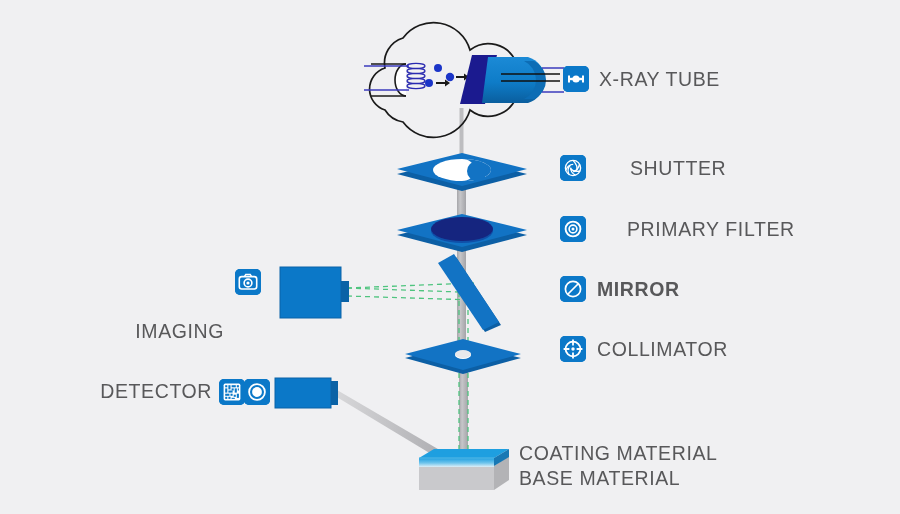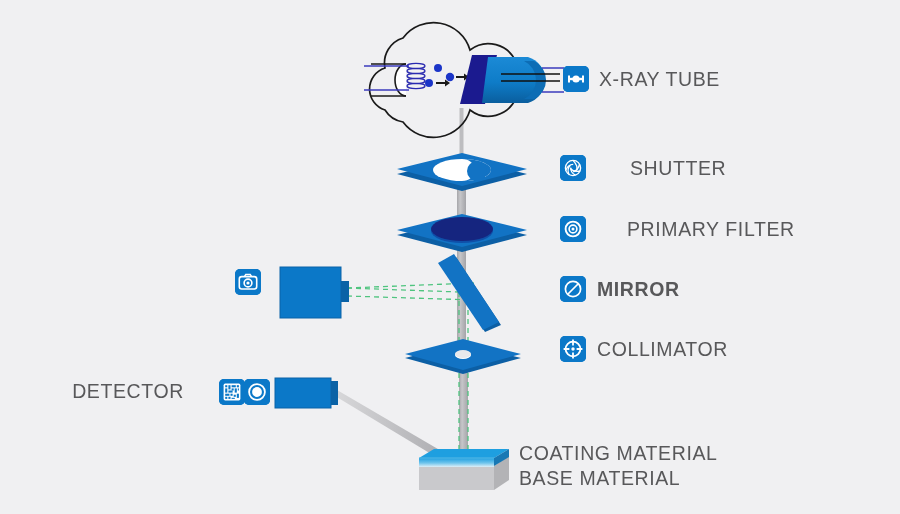--- a/index.html
+++ b/index.html
@@ -253,32 +253,33 @@
     <svg width="26" height="26" viewBox="0 0 26 26">
       <rect x="0" y="0" width="26" height="26" rx="5" fill="#0b78c8"></rect>
       <circle cx="13" cy="13" r="7.4" fill="none" stroke="#ffffff" stroke-width="1.8"></circle>
       <path d="M 13 3.6 L 13 9.4 M 13 16.6 L 13 22.4 M 3.6 13 L 9.4 13 M 16.6 13 L 22.4 13" stroke="#ffffff" stroke-width="1.8"></path>
       <circle cx="13" cy="13" r="1.7" fill="#ffffff"></circle>
     </svg>
   </div>
   <div class="lbl" style="left:593px; top:338px;text-align:right;">COLLIMATOR</div>
 
   <div class="lbl lbl-right lbl-2line" style="left:60px; top:269px; width:160px;">
+    <div>IMAGING</div>
   </div>
   <div class="badge" style="left:231px; top:269px;">
     <svg width="26" height="26" viewBox="0 0 26 26">
       <rect x="0" y="0" width="26" height="26" rx="5" fill="#0b78c8"></rect>
       <rect x="4.3" y="7.6" width="17.4" height="12.4" rx="2.4" fill="none" stroke="#ffffff" stroke-width="1.6"></rect>
       <path d="M 9.4 7.6 L 10.8 5.4 L 15.2 5.4 L 16.6 7.6" fill="none" stroke="#ffffff" stroke-width="1.5"></path>
       <circle cx="13" cy="14" r="3.9" fill="none" stroke="#ffffff" stroke-width="1.6"></circle>
       <circle cx="13" cy="14" r="1.6" fill="#ffffff"></circle>
     </svg>
   </div>
 
-  <div class="lbl lbl-right" style="left:40px; top:380px; width:168px;text-align:center;">DETECTOR</div>
+  <div class="lbl lbl-right" style="left:40px; top:380px; width:168px;">DETECTOR</div>
   <div class="badge" style="left:215px; top:379px;">
     <svg width="26" height="26" viewBox="0 0 26 26">
       <rect x="0" y="0" width="26" height="26" rx="5" fill="#0b78c8"></rect>
       <rect x="4.6" y="4.6" width="16.8" height="16.8" rx="1.6" fill="#ffffff"></rect>
       <g fill="#0b78c8">
         <rect x="6.2" y="6.2" width="2.1" height="2.1"></rect>
         <rect x="9.4" y="6.2" width="2.1" height="4.2"></rect>
         <rect x="12.6" y="6.2" width="4.2" height="2.1"></rect>
         <rect x="17.8" y="6.2" width="2.1" height="2.1"></rect>
         <rect x="6.2" y="9.4" width="2.1" height="4.2"></rect>

